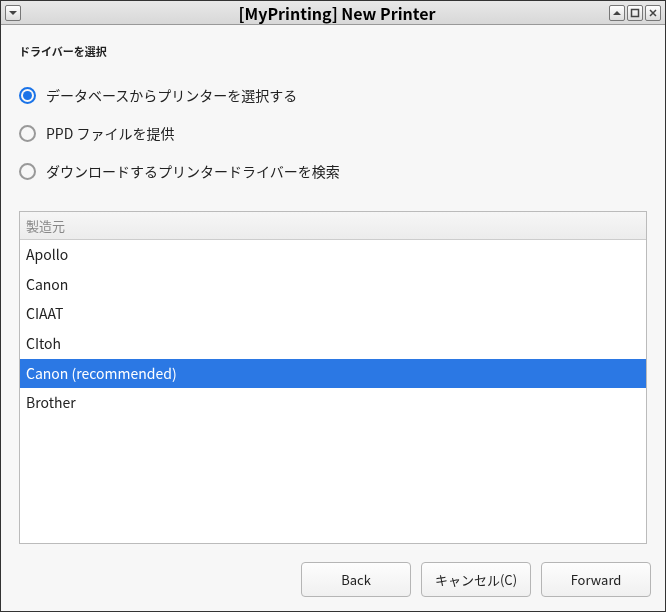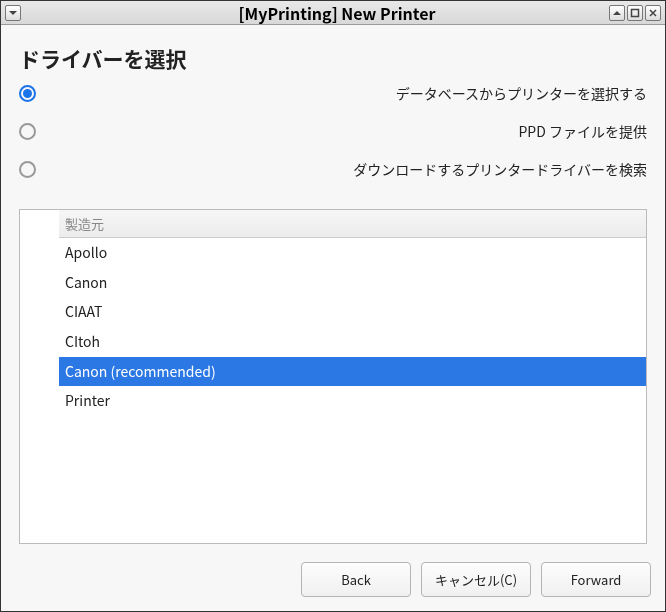--- a/index.html
+++ b/index.html
@@ -60,33 +60,32 @@
   }
   .content {
     flex: 1;
     padding: 18px 18px 8px 18px;
     display: flex;
     flex-direction: column;
     background: #f7f7f7;
     overflow: hidden;
   }
   .heading {
-    font-size: 21px;
+    font-size: 11px;
     font-weight: bold;
-    margin-bottom: 4px;
+    margin-bottom: 20px;
     color: #222;
   }
   .radio-group { margin-bottom: 12px; }
   .radio-row {
     display: flex;
     align-items: center;
     gap: 10px;
     margin: 6px 0 18px 0;
     cursor: pointer;
-    justify-content: space-between;
   }
   .radio {
     width: 17px;
     height: 17px;
     border: 2px solid #999;
     border-radius: 50%;
     display: flex;
     align-items: center;
     justify-content: center;
     flex-shrink: 0;
@@ -108,21 +107,20 @@
     color: #222;
     margin-bottom: 10px;
   }
   .list-container {
     flex: 1;
     border: 1px solid #bbb;
     background: #fff;
     display: flex;
     flex-direction: column;
     overflow: hidden;
-    padding-left: 39px;
   }
   .list-header {
     background: linear-gradient(#f6f6f6,#ececec);
     border-bottom: 1px solid #ccc;
     padding: 4px 6px;
     color: #888;
     font-size: 13px;
   }
   .list-body {
     flex: 1;
@@ -211,21 +209,21 @@
 
 
     <div class="list-container">
       <div class="list-header">製造元</div>
       <div class="list-body" id="list-body">
           <div class="list-item">Apollo</div>
           <div class="list-item">Canon</div>
           <div class="list-item">CIAAT</div>
           <div class="list-item">CItoh</div>
           <div class="list-item selected">Canon (recommended)</div>
-          <div class="list-item">Printer</div>
+          <div class="list-item">Brother</div>
         </div>
     </div>
   </div>
 
   <div class="footer">
     <div class="btn">Back</div>
     <div class="btn">キャンセル(C)</div>
     <div class="btn">Forward</div>
   </div>
 

